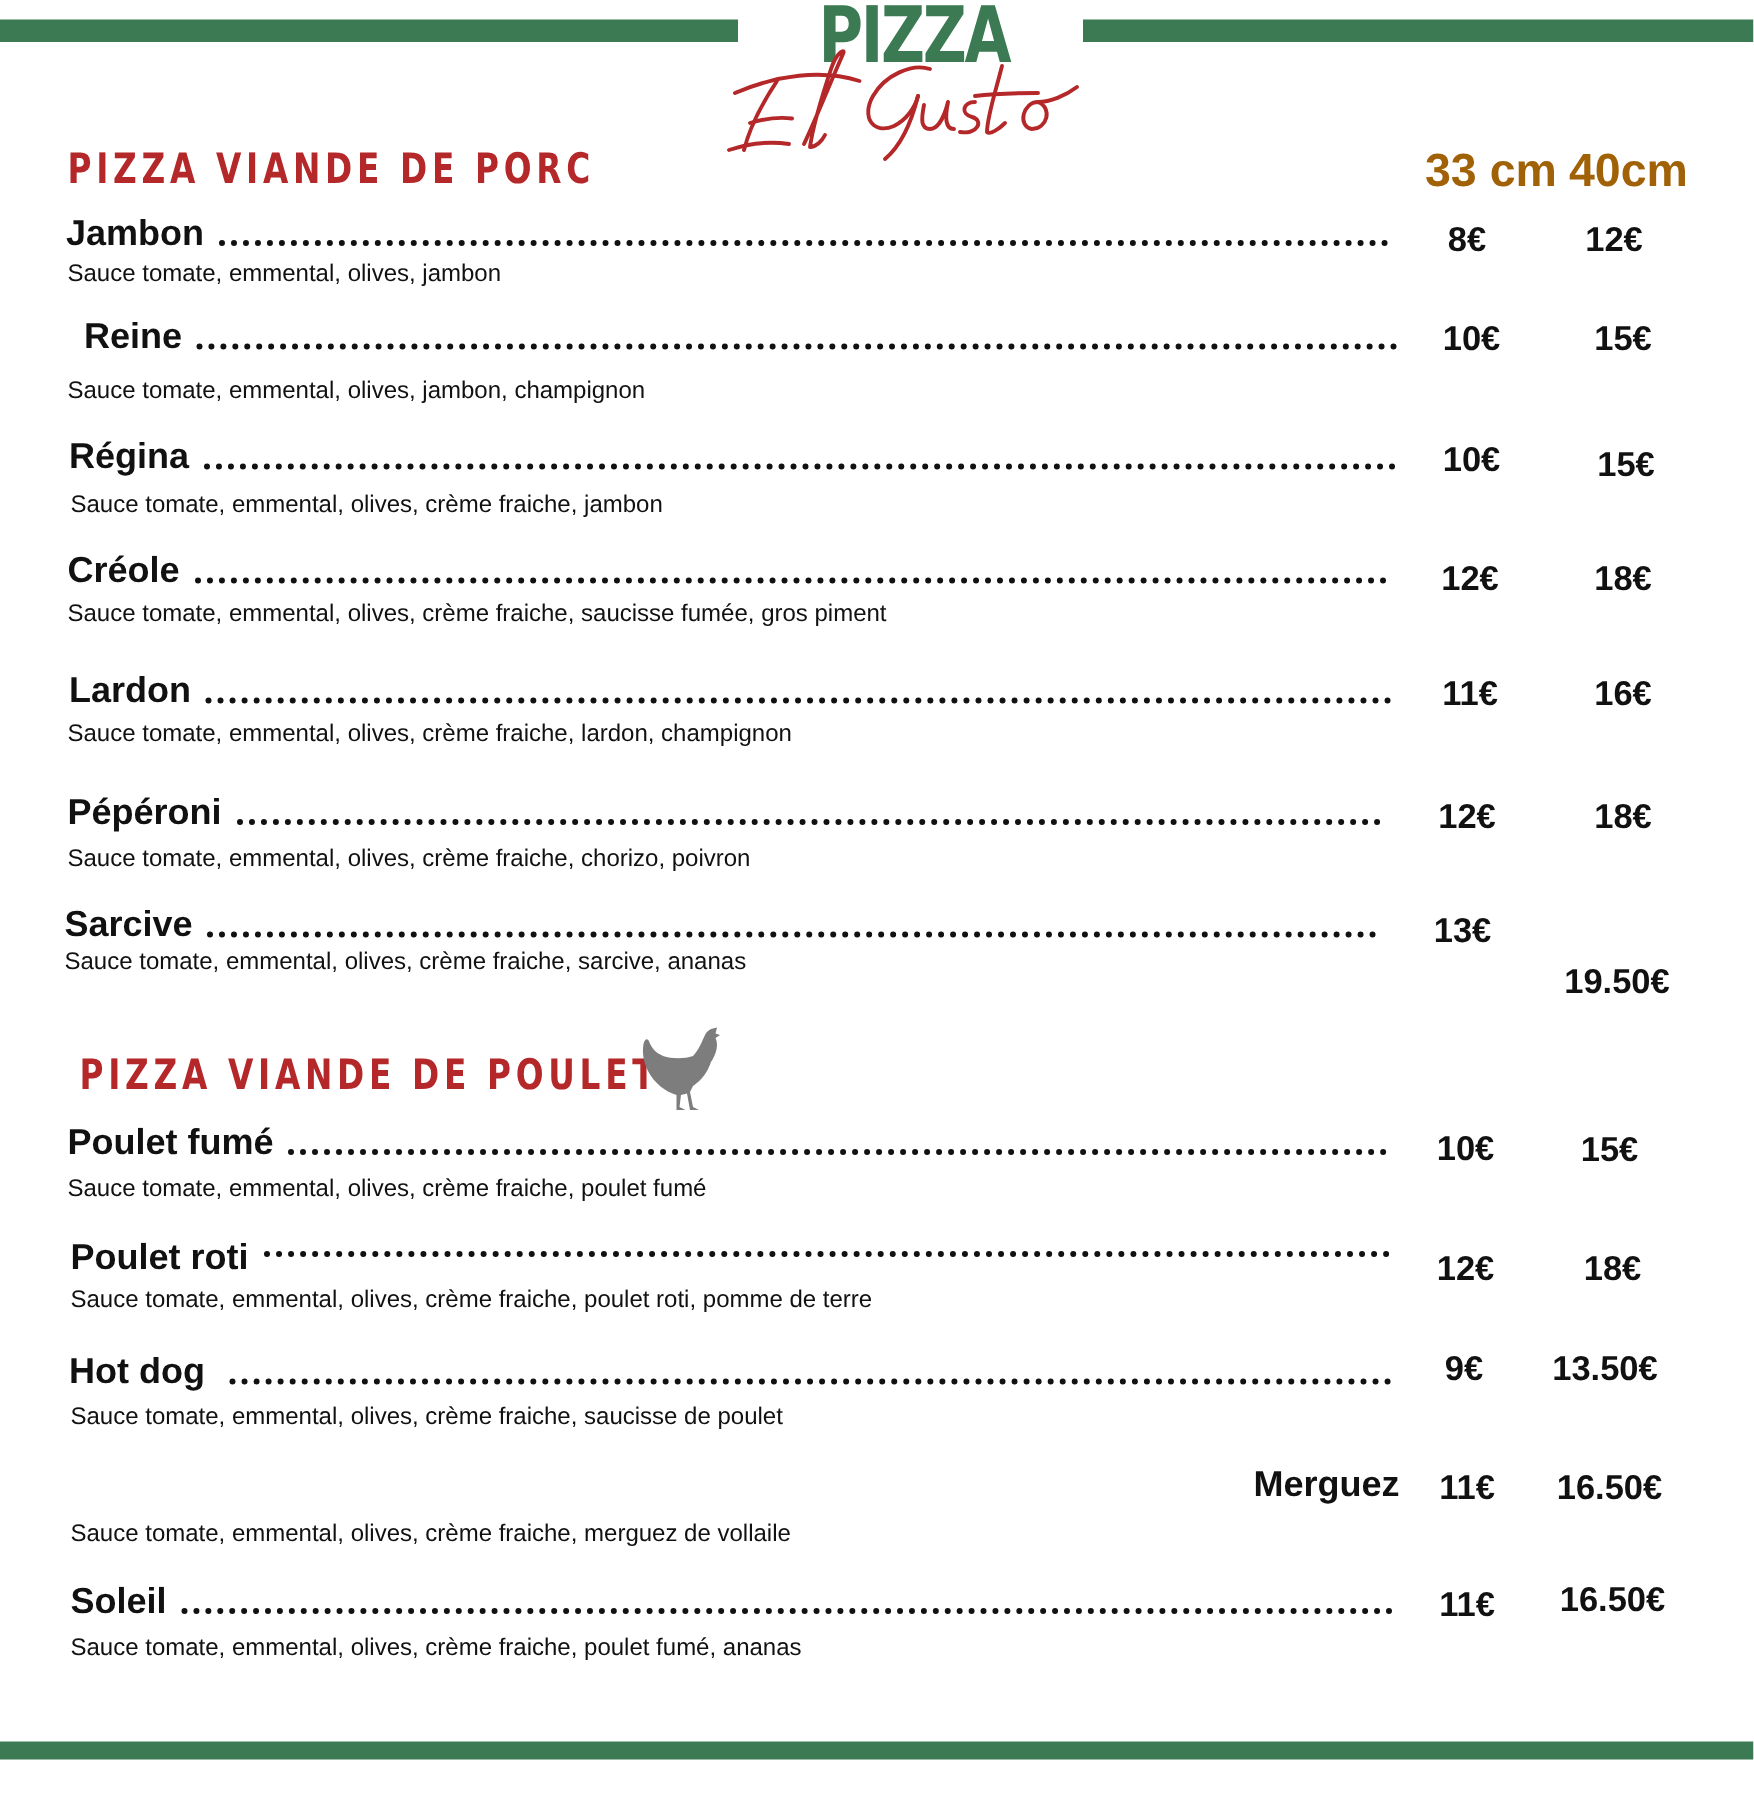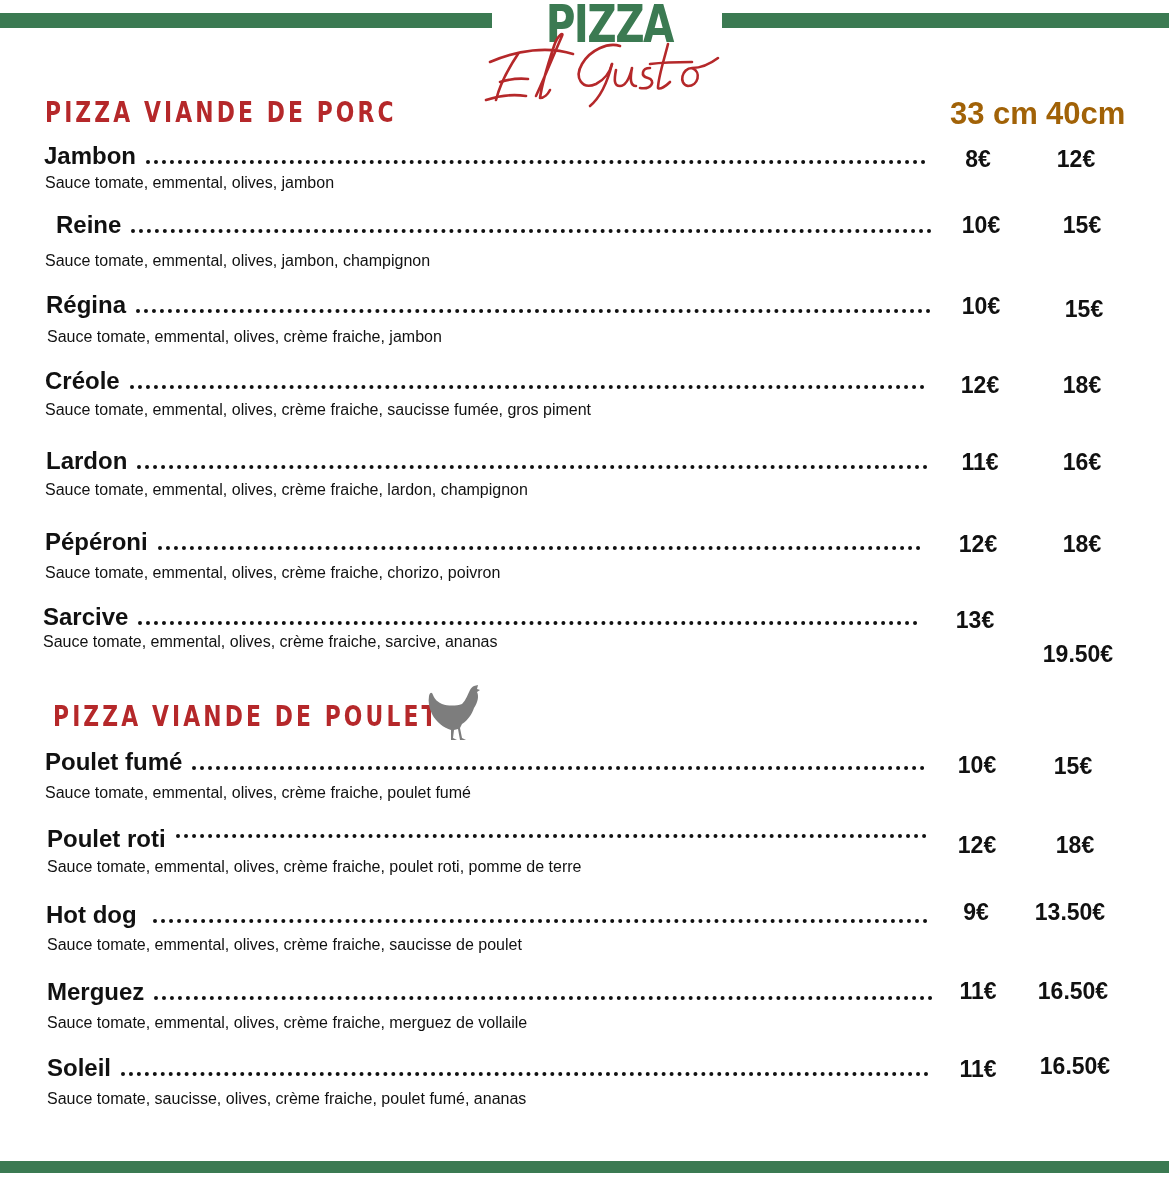--- a/index.html
+++ b/index.html
@@ -168,28 +168,28 @@
   <div class="price" style="left:1030px; top:831px;">18€</div>
 
   <div class="item-name-row" style="left:46px; top:899px; width:882px;">
     <span class="item-name">Hot dog</span>
     <span class="leader" style="margin-left:16px;"></span>
   </div>
   <div class="item-desc" style="left:47px; top:932px;">Sauce tomate, emmental, olives, crème fraiche, saucisse de poulet</div>
   <div class="price" style="left:931px; top:898px;">9€</div>
   <div class="price" style="left:1025px; top:898px;">13.50€</div>
 
-  <div class="item-name-row" style="left:47px; top:976px; width:886px;">
+  <div class="item-name-row" style="left:47px; top:976px; width:886px;flex-direction:column;">
     <span class="item-name">Merguez</span>
     <span class="leader"></span>
   </div>
   <div class="item-desc" style="left:47px; top:1010px;">Sauce tomate, emmental, olives, crème fraiche, merguez de vollaile</div>
   <div class="price" style="left:933px; top:977px;">11€</div>
   <div class="price" style="left:1028px; top:977px;">16.50€</div>
 
   <div class="item-name-row" style="left:47px; top:1052px; width:882px;">
     <span class="item-name">Soleil</span>
     <span class="leader"></span>
   </div>
-  <div class="item-desc" style="left:47px; top:1086px;">Sauce tomate, saucisse, olives,  crème fraiche, poulet fumé, ananas</div>
+  <div class="item-desc" style="left:47px; top:1086px;">Sauce tomate, emmental, olives,  crème fraiche, poulet fumé, ananas</div>
   <div class="price" style="left:933px; top:1055px;">11€</div>
   <div class="price" style="left:1030px; top:1052px;">16.50€</div>
 </div>
 
 </body></html>

